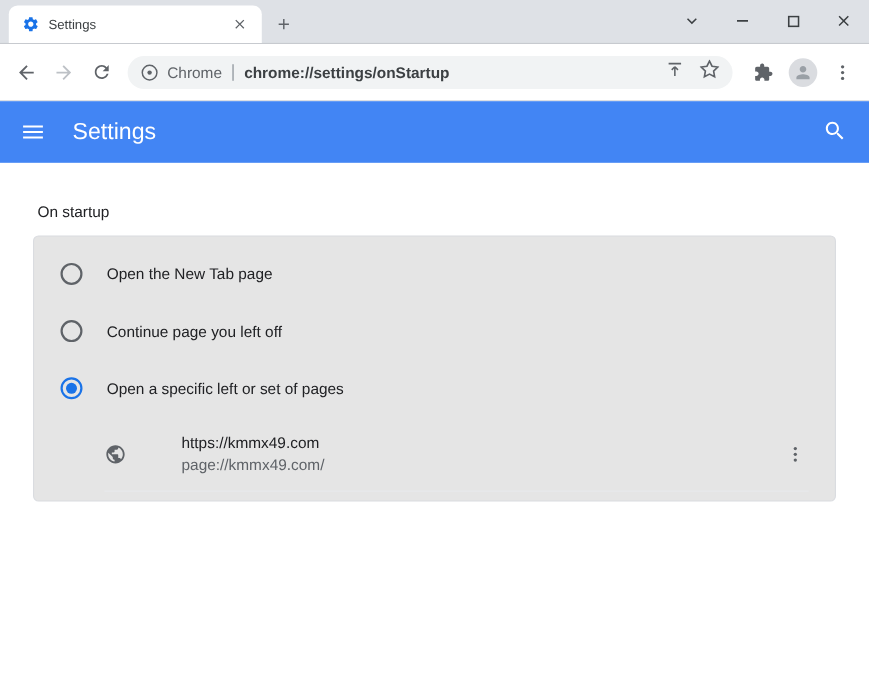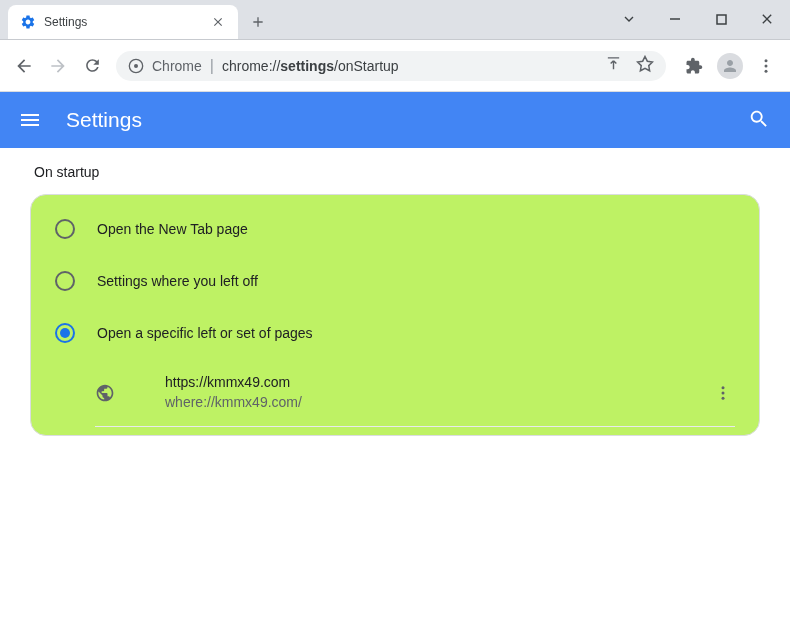--- a/index.html
+++ b/index.html
@@ -16,36 +16,36 @@
     .wc { width: 46px; display: flex; align-items: center; justify-content: center; color: #3c4043; cursor: pointer; }
     
     
     .toolbar { height: 52px; background: #fff; display: flex; align-items: center; padding: 0 8px; border-bottom: 1px solid #dadce0; gap: 2px; }
     .nav-btn { width: 32px; height: 32px; display: flex; align-items: center; justify-content: center; color: #5f6368; cursor: pointer; border-radius: 50%; }
     .nav-btn.disabled { color: #bdc1c6; }
     .omnibox { flex: 1; height: 30px; background: #f1f3f4; border-radius: 15px; display: flex; align-items: center; padding: 0 12px; margin: 0 6px; gap: 8px; }
     .omni-icon { color: #5f6368; display: flex; }
     .omni-label { color: #5f6368; font-size: 14px; }
     .omni-sep { color: #9aa0a6; }
-    .omni-url { color: #3c4043; font-size: 14px; }
+    .omni-url { color: #3c4043; font-size: 14px; font-weight: bold; }
     .omni-right { margin-left: auto; display: flex; gap: 14px; align-items: center; color: #5f6368; }
     .toolbar-right { display: flex; align-items: center; gap: 4px; margin-left: 4px; }
     .tb-icon { width: 32px; height: 32px; display: flex; align-items: center; justify-content: center; color: #5f6368; cursor: pointer; }
     .avatar { width: 26px; height: 26px; background: #dadce0; border-radius: 50%; display: flex; align-items: center; justify-content: center; }
     
     
     .app-header { height: 56px; background: #4285f4; display: flex; align-items: center; padding: 0 18px; color: #fff; }
     .hamburger { width: 24px; height: 24px; cursor: pointer; margin-right: 24px; }
     .app-title { font-size: 21px; font-weight: 400; flex: 1; }
     .search-icon { width: 24px; height: 24px; cursor: pointer; }
     
     
-    .content { padding: 16px 30px; }
+    .content { padding: 36px 30px; }
     .section-title { font-size: 14px; color: #202124; margin-bottom: 14px; padding-left: 4px; }
-    .card { background: #bef264; border: 1px solid #dadce0; border-radius: 16px; padding: 8px 0; }
+    .card { background: #e5e5e5; border: 1px solid #dadce0; border-radius: 5px; padding: 8px 0; }
     .radio-row { display: flex; align-items: center; padding: 16px 24px; cursor: pointer; }
     .radio { width: 20px; height: 20px; border: 2px solid #5f6368; border-radius: 50%; margin-right: 22px; position: relative; }
     .radio.selected { border-color: #1a73e8; }
     .radio.selected::after { content: ''; position: absolute; width: 10px; height: 10px; background: #1a73e8; border-radius: 50%; top: 3px; left: 3px; }
     .radio-label { font-size: 14px; color: #202124; }
     
     .page-list { padding: 0 24px 0 64px; }
     .page-item { display: flex; align-items: center; padding: 14px 0; border-bottom: 1px solid #e8eaed; gap: 32px; }
     .globe-icon { width: 20px; height: 20px; color: #5f6368; margin-right: 18px; flex-shrink: 0; }
     .page-info { flex: 1; }
@@ -181,36 +181,36 @@
 
 <div class="content">
   <div class="section-title">On startup</div>
   <div class="card">
     <div class="radio-row">
       <div class="radio"></div>
       <div class="radio-label">Open the New Tab page</div>
     </div>
     <div class="radio-row">
       <div class="radio"></div>
-      <div class="radio-label">Settings where you left off</div>
+      <div class="radio-label">Continue page you left off</div>
     </div>
     <div class="radio-row">
       <div class="radio selected"></div>
       <div class="radio-label">Open a specific left or set of pages</div>
     </div>
     <div class="page-list">
       <div class="page-item">
         <span class="globe-icon">
           <svg viewBox="0 0 24 24" width="20" height="20" fill="currentColor">
               <path d="M12 2C6.48 2 2 6.48 2 12s4.48 10 10 10 10-4.48 10-10S17.52 2 12 2zm-1 17.93c-3.95-.49-7-3.85-7-7.93 0-.62.08-1.21.21-1.79L9 15v1c0 1.1.9 2 2 2v1.93zm6.9-2.54c-.26-.81-1-1.39-1.9-1.39h-1v-3c0-.55-.45-1-1-1H8v-2h2c.55 0 1-.45 1-1V7h2c1.1 0 2-.9 2-2v-.41c2.93 1.19 5 4.06 5 7.41 0 2.08-.8 3.97-2.1 5.39z"></path>
             </svg>
         </span>
         <div class="page-info">
           <div class="page-title">https://kmmx49.com</div>
-          <div class="page-url">where://kmmx49.com/</div>
+          <div class="page-url">page://kmmx49.com/</div>
         </div>
         <div class="page-menu">
           <svg viewBox="0 0 24 24" width="18" height="18" fill="currentColor">
               <circle cx="12" cy="5" r="2"></circle>
               <circle cx="12" cy="12" r="2"></circle>
               <circle cx="12" cy="19" r="2"></circle>
             </svg>
         </div>
       </div>
     </div>

